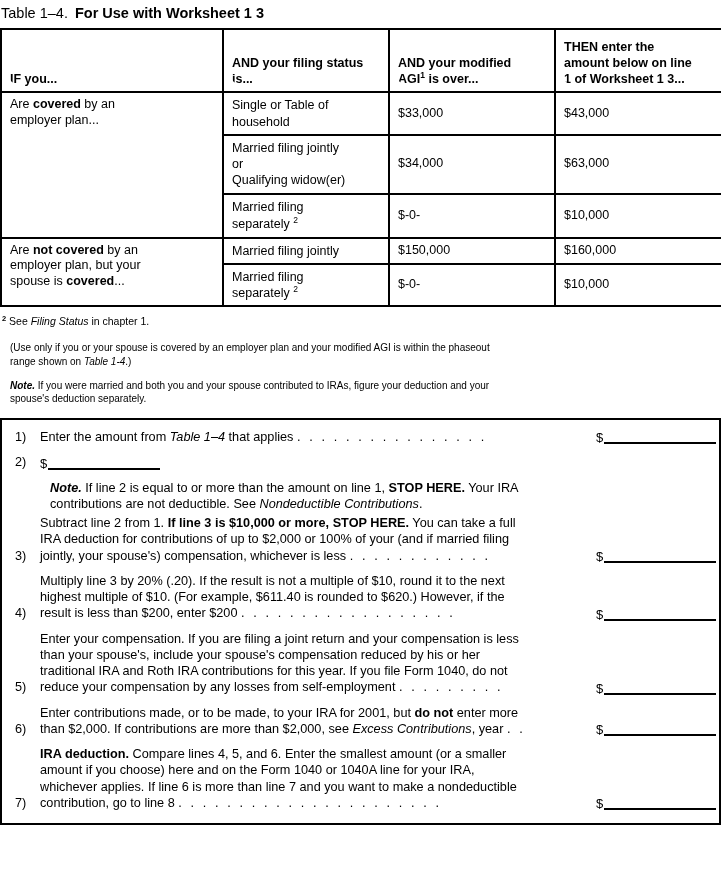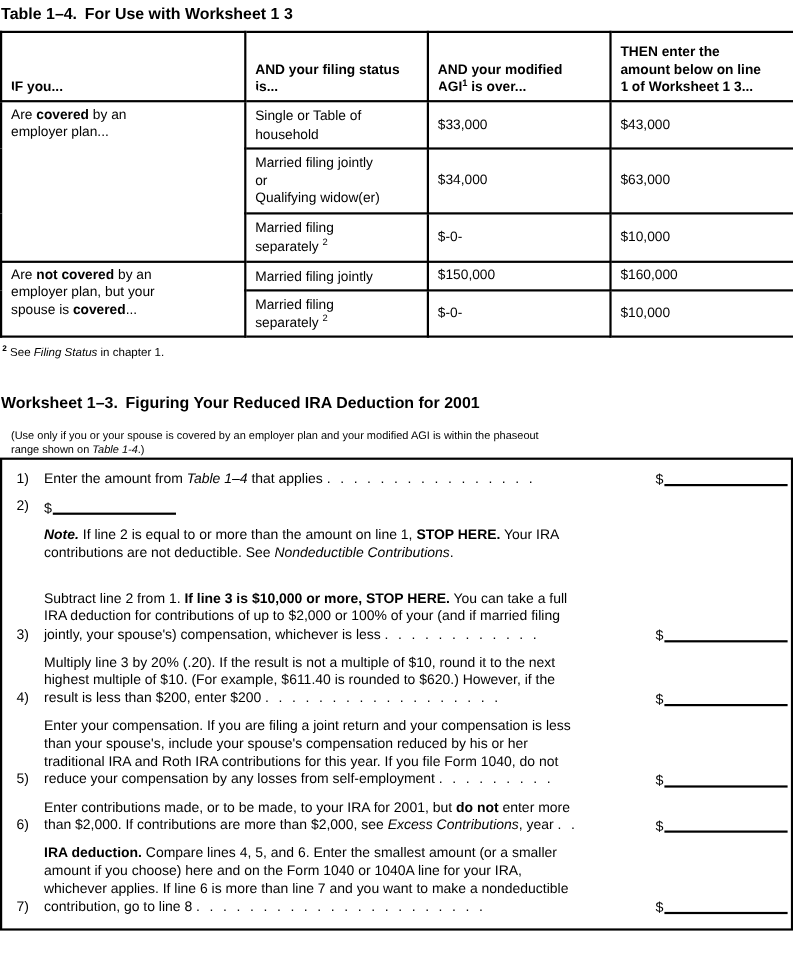--- a/index.html
+++ b/index.html
@@ -14,21 +14,21 @@
   }
   .page { width: 721px; padding: 2px 0 20px 0; }
 
   .seg-b  { font-weight: bold; }
   .seg-i  { font-style: italic; }
   .seg-bi { font-weight: bold; font-style: italic; }
   .seg-dots { letter-spacing: 2.6px; white-space: nowrap; }
   sup { font-size: 8.5px; line-height: 0; vertical-align: super; }
 
   .section-title { font-size: 14.5px; margin: 2px 0 6px 1px; white-space: nowrap; }
-  .section-title .prefix { font-weight: bold; }
+  .section-title .prefix { font-weight: normal; }
   .section-title .bold-part { font-weight: bold; margin-left: 7px; }
 
   table.t14 {
     width: 721px;
     border-collapse: collapse;
     table-layout: fixed;
   }
   table.t14 th, table.t14 td {
     border: 2px solid #000;
     padding: 4px 6px 4px 8px;
@@ -85,26 +85,26 @@
     line-height: 1.28;
   }
   .ws-text {
     flex: 1 1 auto;
     font-size: 12.7px;
     line-height: 1.28;
     white-space: pre-line;
     padding-right: 16px;
   }
   .ws-subnote {
-    padding-left: 38px;
+    padding-left: 48px;
     padding-right: 130px;
     font-size: 12.7px;
     line-height: 1.28;
     white-space: pre-line;
-    margin-bottom: 26px;
+    margin-bottom: 3px;
   }
   .ws-field {
     flex: 0 0 120px;
     display: flex;
     align-items: flex-end;
     padding-bottom: 1px;
   }
   .ws-field .dollar {
     font-size: 13px;
     line-height: 12px;
@@ -180,26 +180,25 @@
         <td class="money-cell">$-0-</td>
         <td class="money-cell">$10,000</td>
       </tr>
     </tbody>
   </table>
 
   <div class="footnotes">
     <div class="footnote"><sup>2</sup><span> See </span><span class="seg-i">Filing Status</span><span> in chapter 1.</span></div>
   </div>
 
-  <div class="section-title ws-title">
-    <span class="prefix">Worksheet 1–3.</span><span class="bold-part">Figuring Your Reduced IRA Deduction for 2001</span>
-  </div>
 
   <div class="ws-intro"><span>(Use only if you or your spouse is covered by an employer plan and your modified AGI is within the phaseout
 range shown on </span><span class="seg-i">Table 1-4</span><span>.)</span></div>
+  <div class="ws-note-top"><span class="seg-bi">Note.</span><span> If you were married and both you and your spouse contributed to IRAs, figure your deduction and your
+spouse's deduction separately.</span></div>
 
   <div class="ws-box">
 
     <div class="ws-item">
       <span class="ws-num">1)</span>
       <div class="ws-text"><span>Enter the amount from </span><span class="seg-i">Table 1–4</span><span> that applies </span><span class="seg-dots">. . . . . . . . . . . . . . . .</span></div>
       <div class="ws-field">
         <span class="dollar">$</span>
           <span class="fline"></span>
       </div>

